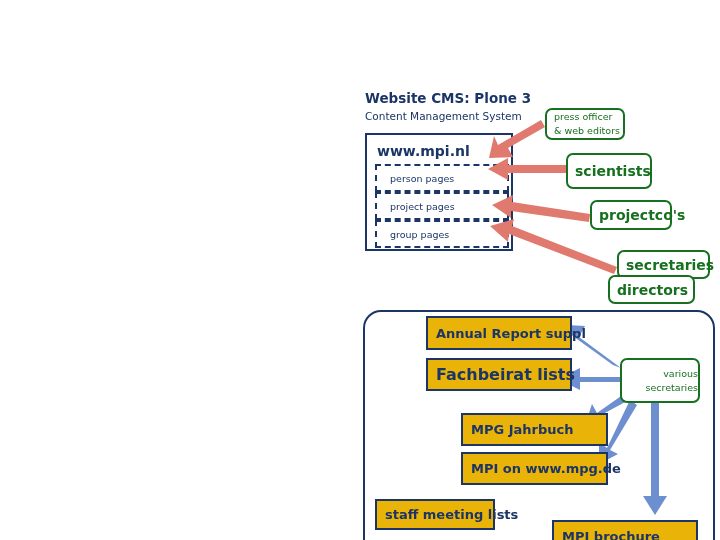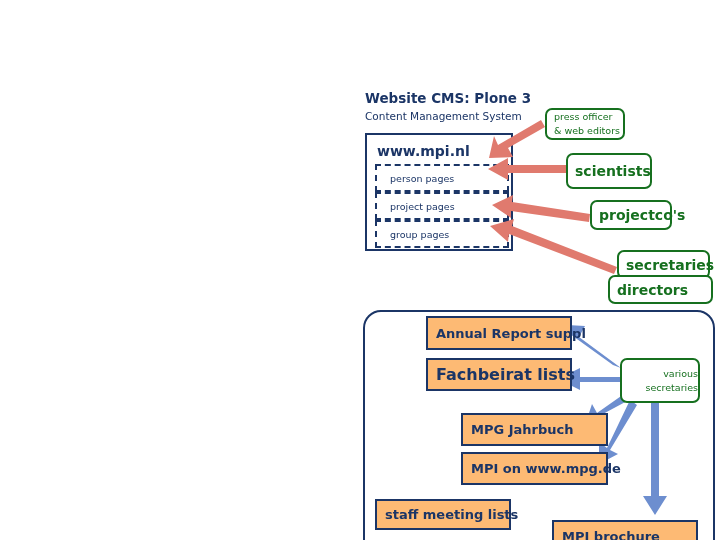--- a/index.html
+++ b/index.html
@@ -29,21 +29,21 @@
     white-space:nowrap;letter-spacing:0px;
   }
   .title-sub{
     font-family:"DejaVu Sans", sans-serif;
     font-size:10.5px;color:#1b3566;white-space:nowrap;
   }
 
   
   .bluebox{
     border:2px solid #1b3566;
-    background:#fdba74;
+    background:#eab308;
     color:#1b3566;
     display:flex;align-items:center;
     font-weight:bold;
     z-index:3;
   }
   .bluebox > span{padding-left:8px;white-space:nowrap;}
 
   
   .website-box{
     border:2px solid #1b3566;
@@ -148,21 +148,21 @@
   </div>
 
   <div class="node greenbox green-lg" style="left:590px;top:172px;width:82px;height:30px;">
     <span>projectco's</span>
   </div>
 
   <div class="node greenbox green-lg" style="left:617px;top:222px;width:93px;height:29px;">
     <span>secretaries</span>
   </div>
 
-  <div class="node greenbox green-lg" style="left:608px;top:247px;width:105px;height:29px;z-index:6;">
+  <div class="node greenbox green-lg" style="left:608px;top:247px;width:87px;height:29px;z-index:6;">
     <span>directors</span>
   </div>
 
   <div class="round-container" style="left:363px;top:282px;width:348px;height:251px;"></div>
 
   <div class="node bluebox" style="left:426px;top:288px;width:146px;height:34px;font-size:13px;">
     <span>Annual Report suppl</span>
   </div>
 
   <div class="node bluebox" style="left:426px;top:330px;width:146px;height:33px;font-size:16px;">
@@ -170,21 +170,21 @@
   </div>
 
   <div class="node bluebox" style="left:461px;top:385px;width:147px;height:33px;font-size:13px;">
     <span>MPG Jahrbuch</span>
   </div>
 
   <div class="node bluebox" style="left:461px;top:424px;width:147px;height:33px;font-size:13px;">
     <span>MPI on www.mpg.de</span>
   </div>
 
-  <div class="node bluebox" style="left:375px;top:471px;width:136px;height:31px;font-size:13px;">
+  <div class="node bluebox" style="left:375px;top:471px;width:120px;height:31px;font-size:13px;">
     <span>staff meeting lists</span>
   </div>
 
   <div class="node bluebox" style="left:552px;top:492px;width:146px;height:33px;font-size:13px;">
     <span>MPI brochure</span>
   </div>
 
   <div class="node greenbox green-sm" style="left:620px;top:330px;width:80px;height:45px;align-items:flex-end;">
     <span>various</span>
     <span>secretaries</span>

